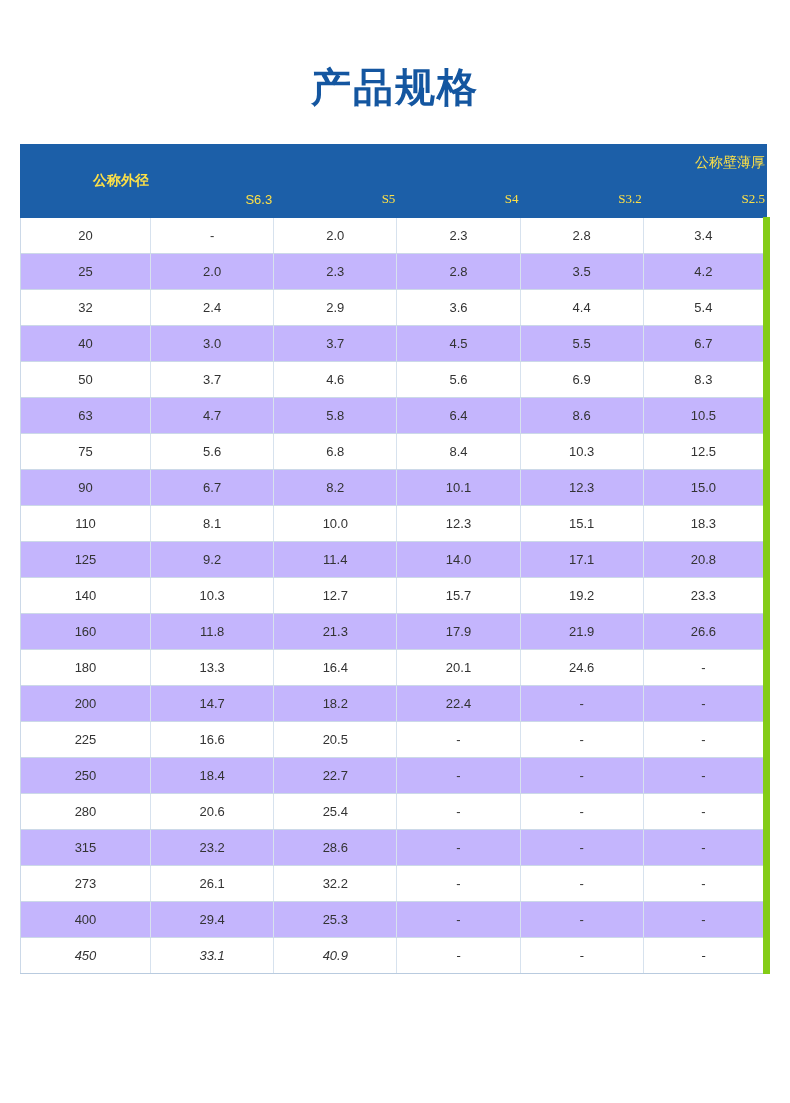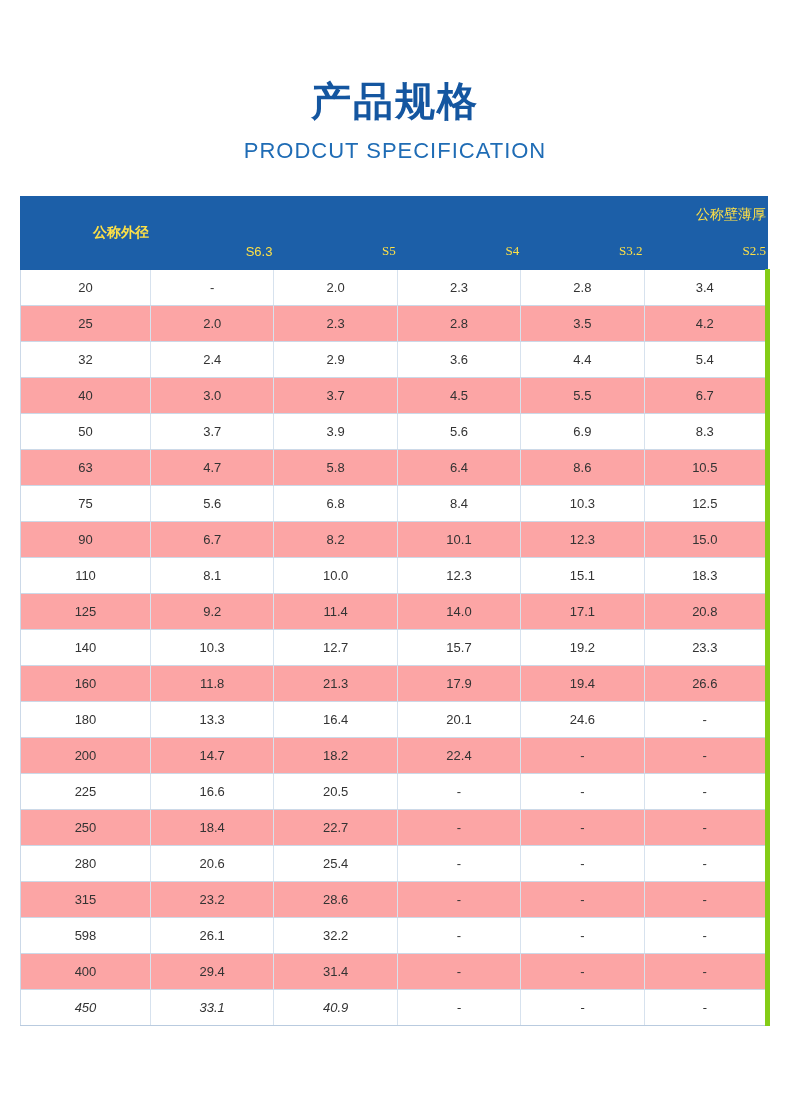--- a/index.html
+++ b/index.html
@@ -9,21 +9,21 @@
     width: 790px;
     height: 1103px;
     background: #ffffff;
     font-family: "Liberation Sans", sans-serif;
   }
   .page {
     width: 790px;
     height: 1103px;
     position: relative;
     background: #ffffff;
-    padding: 14px 20px;
+    padding: 0 20px;
   }
   .header {
     padding-top: 62px;
     text-align: center;
   }
   .title-cn {
     font-size: 40px;
     font-weight: bold;
     color: #1456a0;
     letter-spacing: 2px;
@@ -79,42 +79,41 @@
     font-size: 13px;
     color: #333333;
     border-left: 1px solid #d7e2ee;
     border-right: 1px solid #d7e2ee;
     border-bottom: 1px solid #ccd9e8;
   }
   tbody tr.odd td {
     background: #ffffff;
   }
   tbody tr.even td {
-    background: #fca5a5;
+    background: #c4b5fd;
   }
   tbody tr td:first-child {
     border-left: 1px solid #ccd9e8;
   }
   tbody tr td:last-child {
-    border-right: 5px solid #84cc16;
+    border-right: 7px solid #84cc16;
     text-align: center;
   }
   tbody tr:last-child td {
     border-bottom: 1px solid #b9cbdf;
     font-style: italic;
   }
 </style>
 </head>
 <body>
 
 <div class="page">
 
   <div class="header">
     <h1 class="title-cn">产品规格</h1>
-    <div class="title-en">PRODCUT SPECIFICATION</div>
   </div>
 
   <div class="table-wrap">
     <table>
       <thead>
         <tr>
           <th class="corner" rowspan="2">公称外径</th>
           <th class="group" colspan="5">公称壁薄厚</th>
         </tr>
         <tr>
@@ -154,21 +153,21 @@
             <td>40</td>
             <td>3.0</td>
             <td>3.7</td>
             <td>4.5</td>
             <td>5.5</td>
             <td>6.7</td>
           </tr>
           <tr class="odd">
             <td>50</td>
             <td>3.7</td>
-            <td>3.9</td>
+            <td>4.6</td>
             <td>5.6</td>
             <td>6.9</td>
             <td>8.3</td>
           </tr>
           <tr class="even">
             <td>63</td>
             <td>4.7</td>
             <td>5.8</td>
             <td>6.4</td>
             <td>8.6</td>
@@ -212,21 +211,21 @@
             <td>12.7</td>
             <td>15.7</td>
             <td>19.2</td>
             <td>23.3</td>
           </tr>
           <tr class="even">
             <td>160</td>
             <td>11.8</td>
             <td>21.3</td>
             <td>17.9</td>
-            <td>19.4</td>
+            <td>21.9</td>
             <td>26.6</td>
           </tr>
           <tr class="odd">
             <td>180</td>
             <td>13.3</td>
             <td>16.4</td>
             <td>20.1</td>
             <td>24.6</td>
             <td>-</td>
           </tr>
@@ -264,31 +263,31 @@
           </tr>
           <tr class="even">
             <td>315</td>
             <td>23.2</td>
             <td>28.6</td>
             <td>-</td>
             <td>-</td>
             <td>-</td>
           </tr>
           <tr class="odd">
-            <td>598</td>
+            <td>273</td>
             <td>26.1</td>
             <td>32.2</td>
             <td>-</td>
             <td>-</td>
             <td>-</td>
           </tr>
           <tr class="even">
             <td>400</td>
             <td>29.4</td>
-            <td>31.4</td>
+            <td>25.3</td>
             <td>-</td>
             <td>-</td>
             <td>-</td>
           </tr>
           <tr class="odd">
             <td>450</td>
             <td>33.1</td>
             <td>40.9</td>
             <td>-</td>
             <td>-</td>

